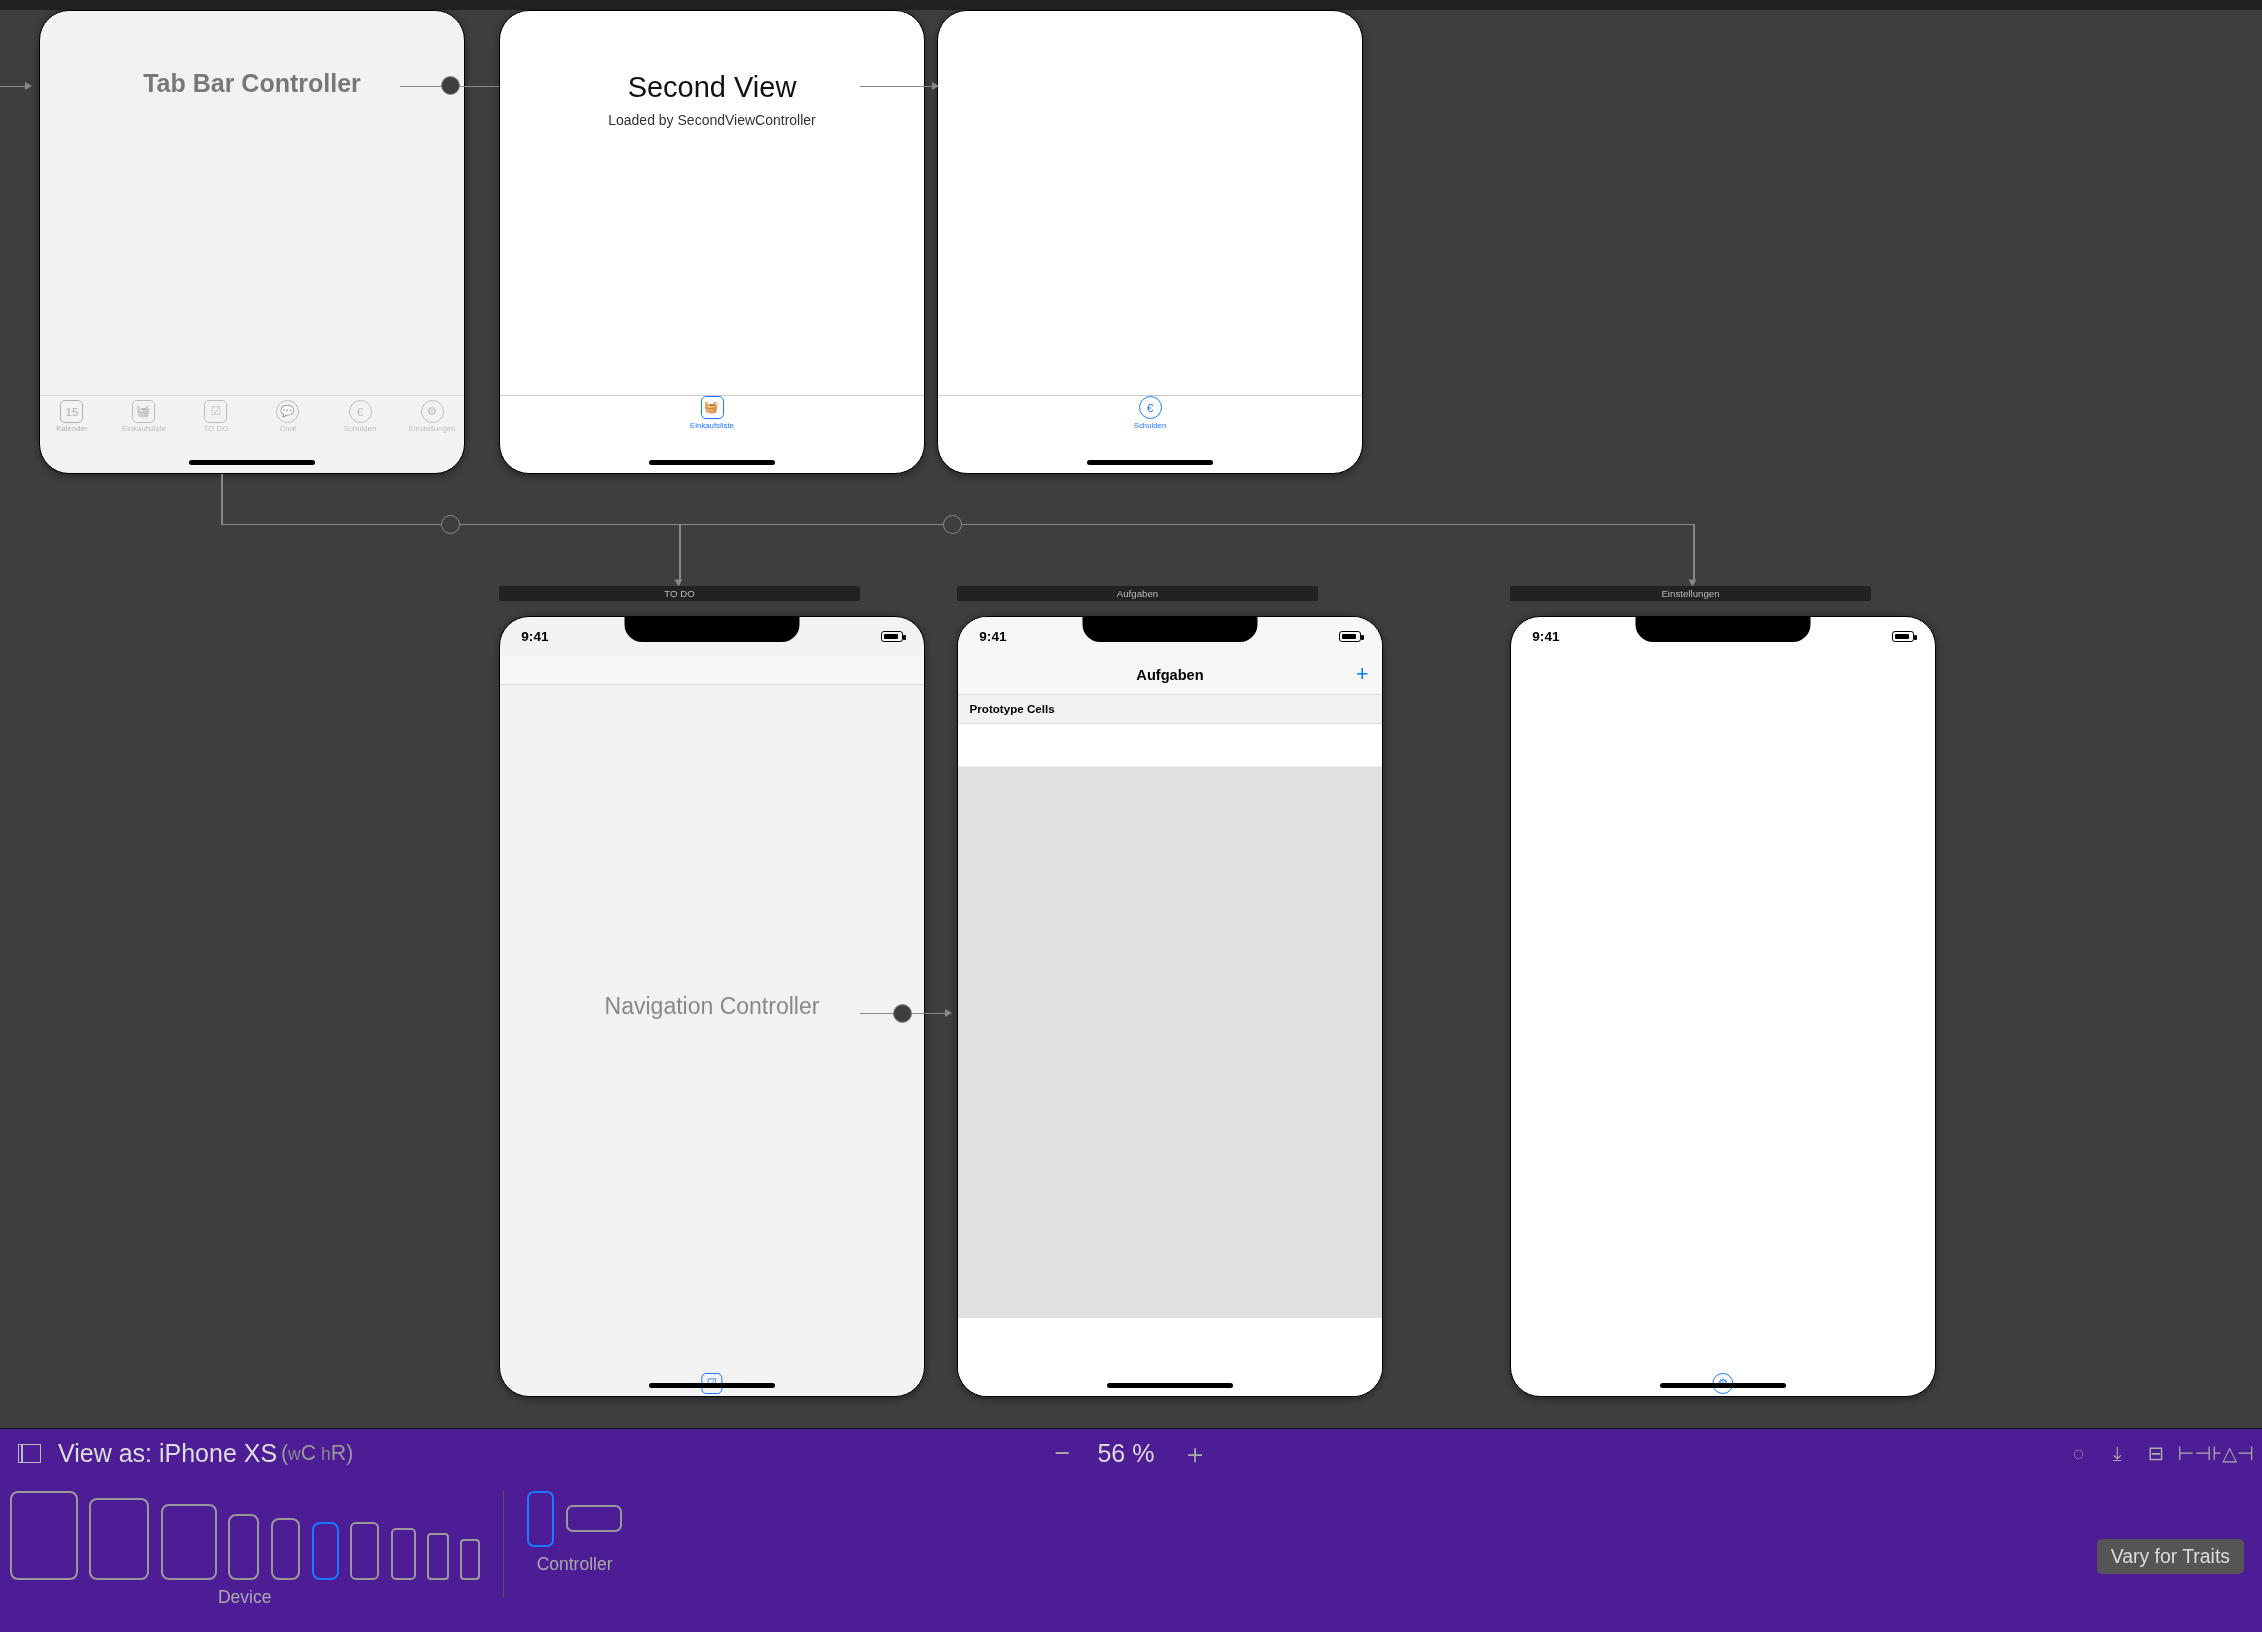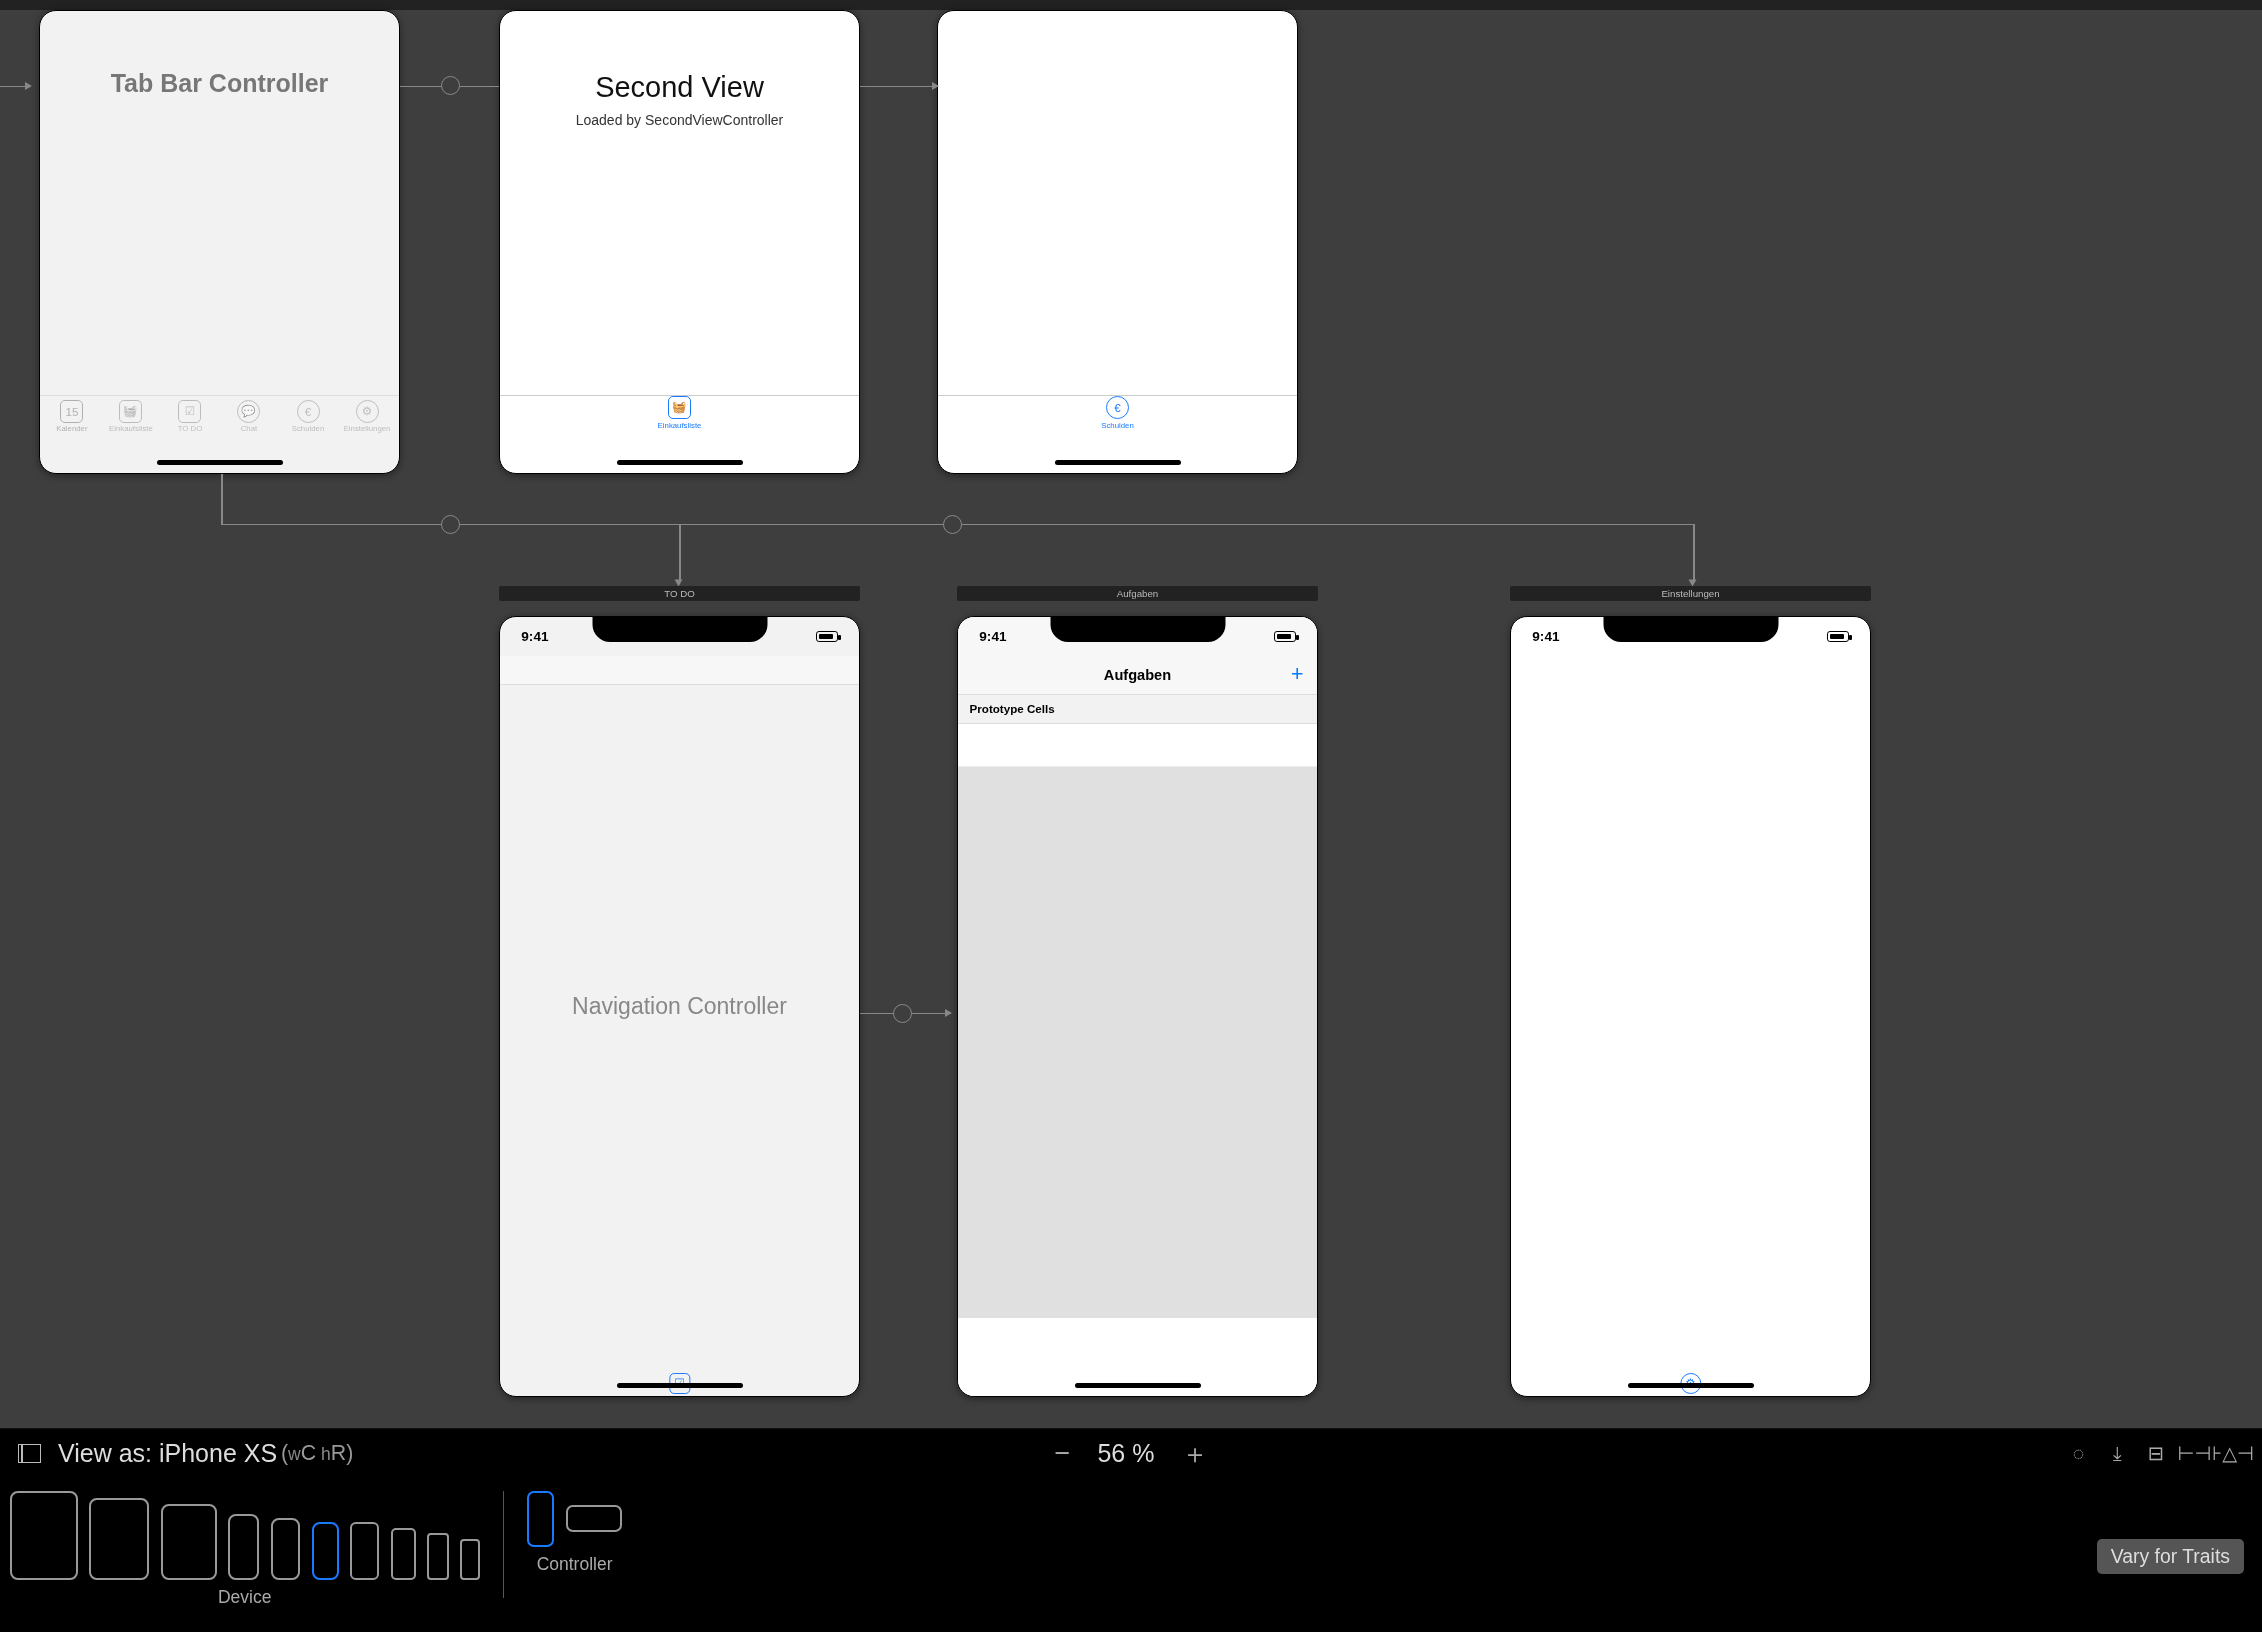--- a/index.html
+++ b/index.html
@@ -2,21 +2,21 @@
 <html><head>
 <meta charset="utf-8">
 <style>
 * { box-sizing: border-box; margin: 0; padding: 0; font-family: -apple-system, BlinkMacSystemFont, "Segoe UI", Helvetica, Arial, sans-serif; }
 html, body { width: 100%; height: 100%; background: #1a1a1a; overflow: hidden; }
 .root { width: 2263px; height: 1632px; background: #3e3e3e; position: relative; overflow: hidden; }
 .topstrip { position: absolute; left: 0; right: 0; top: 0; height: 9.7px; background: #222; }
 .canvas { position: absolute; left: 0; top: 9.7px; right: 0; bottom: 204px; background: #3e3e3e; }
 
 
-.phone { position: absolute; width: 361px; height: 781px; border-radius: 17px; background: #fff; border: 1.9px solid #000; box-shadow: 0 1.9px 7.8px rgba(0,0,0,.4); overflow: hidden; }
+.phone { position: absolute; width: 426px; height: 781px; border-radius: 30px; background: #fff; border: 1.9px solid #000; box-shadow: 0 1.9px 7.8px rgba(0,0,0,.4); overflow: hidden; }
 .phone.grey { background: #f2f2f2; }
 .notch { position: absolute; top: -1.9px; left: 50%; transform: translateX(-50%); width: 175px; height: 27px; background: #000; border-bottom-left-radius: 17.5px; border-bottom-right-radius: 17.5px; z-index: 5;}
 .homebar { position: absolute; bottom: 7.8px; left: 50%; transform: translateX(-50%); width: 126px; height: 4.9px; background: #000; border-radius: 2.9px; }
 
 
 .cutphone { height: 464px; }
 
 
 .scenebar { position: absolute; width: 361px; height: 15.5px; background: #222; color: #bbb; font-size: 9.7px; text-align: center; line-height: 15.5px; border-radius: 1.9px; }
 
@@ -43,21 +43,21 @@
 
 
 .tablehdr { position:absolute; left:0; right:0; top:78px; height:29px; background:#f2f2f2; border-bottom:1px solid #ddd; font-size:11.6px; font-weight:600; padding:0 11.6px; display:flex; align-items:center; }
 .tablecell { position:absolute; left:0; right:0; top:107px; height:43px; background:#fff; border-bottom:1px solid #eee; }
 .tablebg { position:absolute; left:0; right:0; top:149px; bottom:78px; background:#e0e0e0; }
 .tablefill { position:absolute; left:0; right:0; bottom:0; height:78px; background:#fff; }
 .segcircle { position:absolute; width:19.4px; height:19.4px; border:1.5px solid #888; border-radius:50%; background:#3e3e3e; }
 .arrowhead { position:absolute; width:0; height:0; border-left:7.8px solid #888; border-top:4.9px solid transparent; border-bottom:4.9px solid transparent; }
 
 
-.bottombar { position:absolute; left:0; right:0; bottom:0; height:204px; background:#000000; border-top:1px solid #111; }
+.bottombar { position:absolute; left:0; right:0; bottom:0; height:204px; background:#4c1d95; border-top:1px solid #111; }
 .viewasrow { height:49px; display:flex; align-items:center; padding:0 17.5px; color:#ddd; font-size:25px; font-weight:500; position:relative; }
 .viewasrow .docicon { width:23px; height:19.4px; border:1.9px solid #bbb; margin-right:17.5px; position:relative; }
 .viewasrow .docicon:after{ content:""; position:absolute; left:2.9px; top:0; bottom:0; width:1.9px; background:#bbb;}
 .sizeclass { font-size:21.3px; color:#999; margin-left:3.9px; }
 .zoomgroup { position:absolute; left:50%; transform:translateX(-50%); display:flex; align-items:center; gap:27px; font-size:25px; color:#ddd; }
 .zbtn { font-size:27px; color:#aaa; cursor:pointer; }
 .righticons { position:absolute; right:17.5px; display:flex; gap:13.6px; }
 .righticons .ic { width:25px; height:25px; display:inline-flex; align-items:center; justify-content:center; color:#aaa; font-size:19.4px; }
 
 

